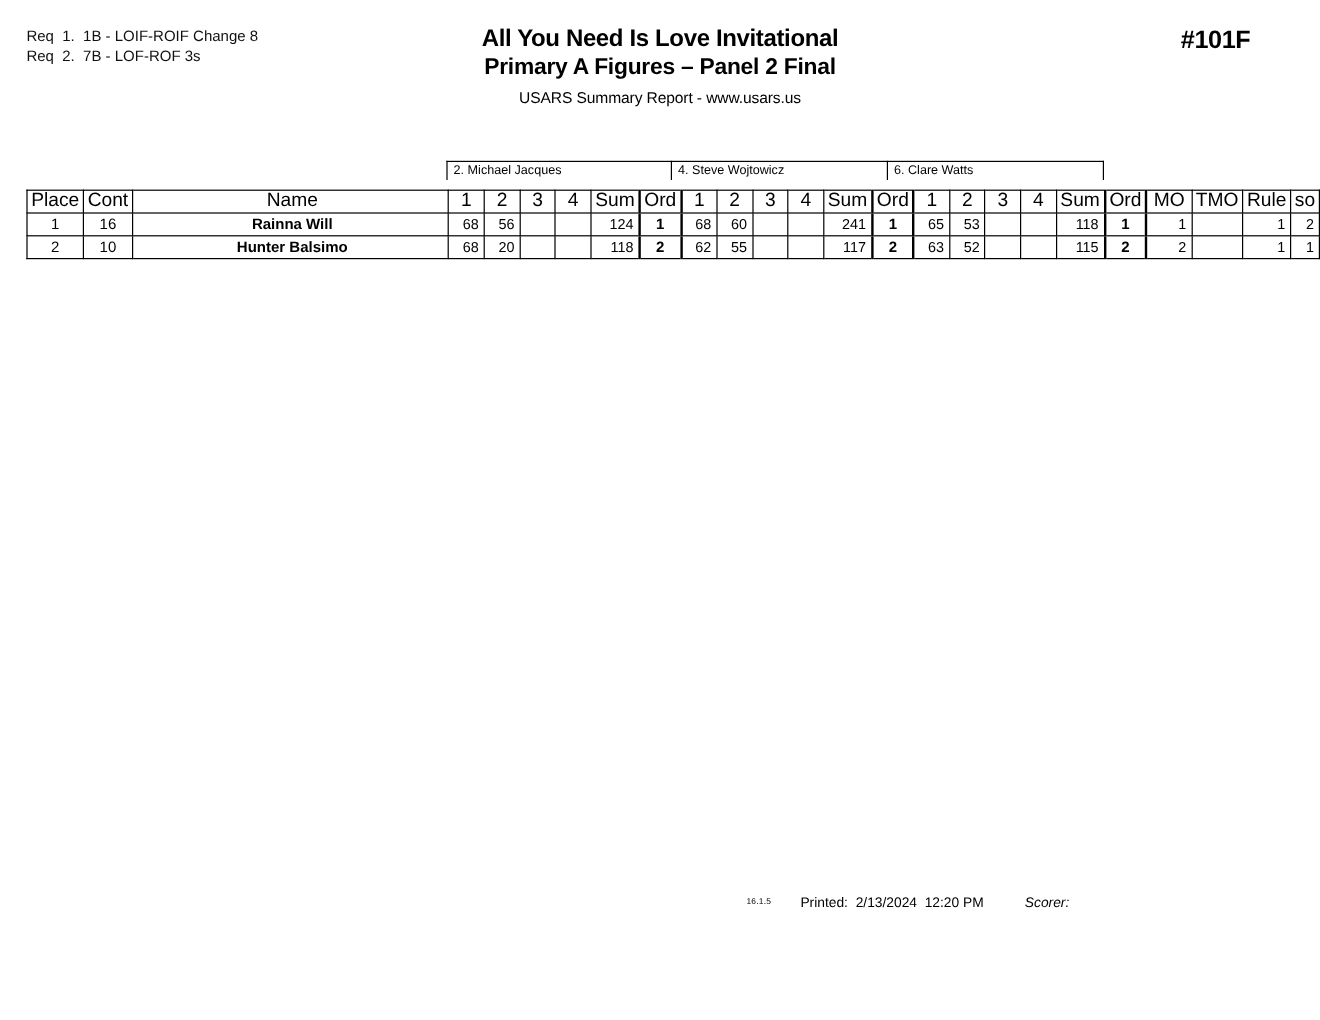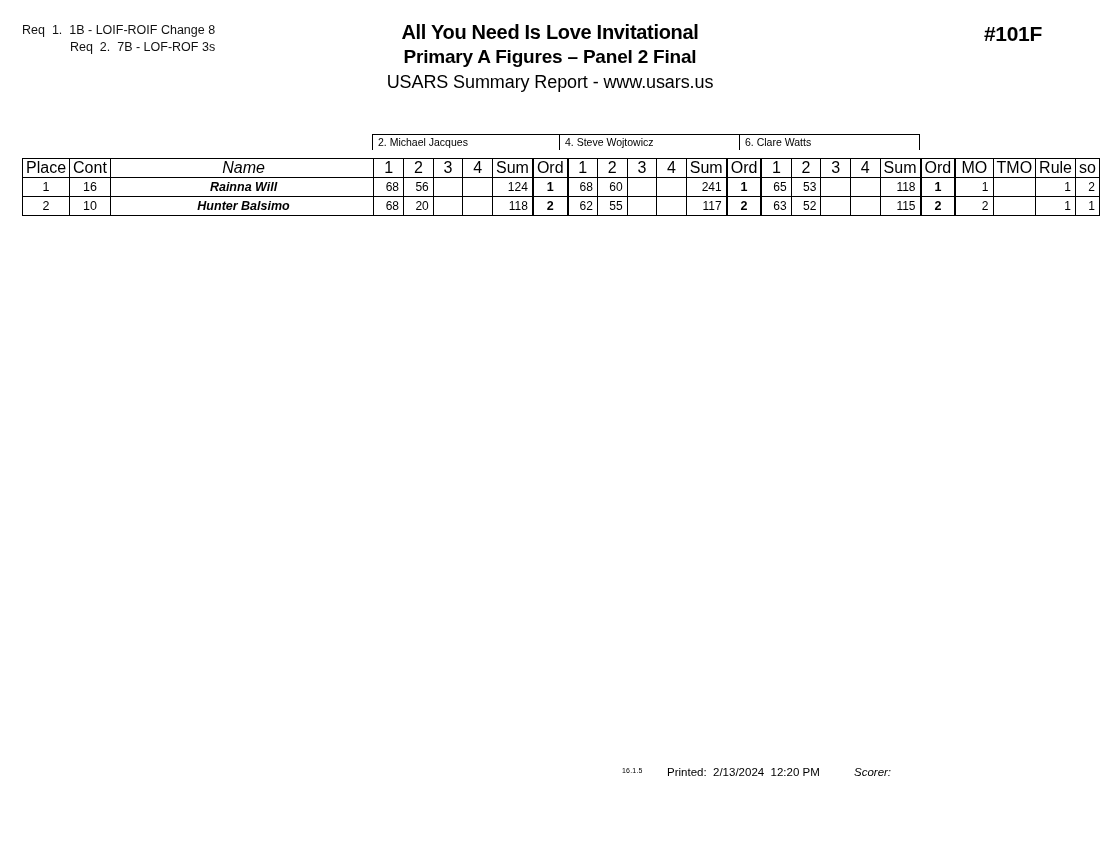--- a/index.html
+++ b/index.html
@@ -18,21 +18,21 @@
 
   
   .reqs {
     position: absolute;
     top: 22px;
     left: 22px;
     font-size: 12.5px;
     line-height: 17px;
     color: #111;
   }
-  .req-line { white-space: pre; text-align: right; }
+  .req-line { white-space: pre; }
 
   
   .header {
     position: absolute;
     top: 20px;
     left: 0;
     width: 1100px;
     text-align: center;
   }
   .title-main {
@@ -46,21 +46,21 @@
     line-height: 22px;
     letter-spacing: 0.1px;
   }
   .title-event {
     font-size: 19px;
     font-weight: bold;
     line-height: 26px;
     letter-spacing: -0.2px;
   }
   .title-report {
-    font-size: 18px;
+    font-size: 13px;
     line-height: 24px;
     letter-spacing: -0.1px;
   }
 
   
   .event-number {
     position: absolute;
     top: 22px;
     right: 58px;
     font-size: 21px;
@@ -104,21 +104,21 @@
     height: 19px;
     box-sizing: border-box;
     padding: 0 3px;
     text-align: center;
     white-space: nowrap;
     font-weight: normal;
   }
   
   .c-place { width: 38px; }
   .c-cont  { width: 36px; }
-  .c-name  { width: 268px; text-align: right; padding-left: 6px !important; font-style: italic; }
+  .c-name  { width: 268px; text-align: right; padding-left: 6px !important; }
   .c-score { width: 30px; }
   .c-sum   { width: 31px; }
   .c-ord   { width: 26px; }
   .c-mo    { width: 38px; }
   .c-tmo   { width: 34px; }
   .c-rule  { width: 30px; }
   .c-so    { width: 22px; }
 
   thead td { font-size: 16px; }
 
@@ -129,21 +129,21 @@
   tbody td { font-weight: bold; font-size: 12.5px; }
   tbody td.plain { font-weight: normal; font-size: 12px; }
   tbody td.c-name { font-weight: bold; font-size: 12.5px; }
   tbody td.ord { font-weight: bold; }
 
   .num-right { text-align: right !important; padding-right: 4px !important; }
 
   
   .footer {
     position: absolute;
-    top: 766px;
+    top: 747px;
     left: 0;
     width: 1100px;
     font-size: 11.5px;
   }
   .footer-inner {
     position: relative;
     width: 1100px;
     height: 16px;
   }
   .ver {

